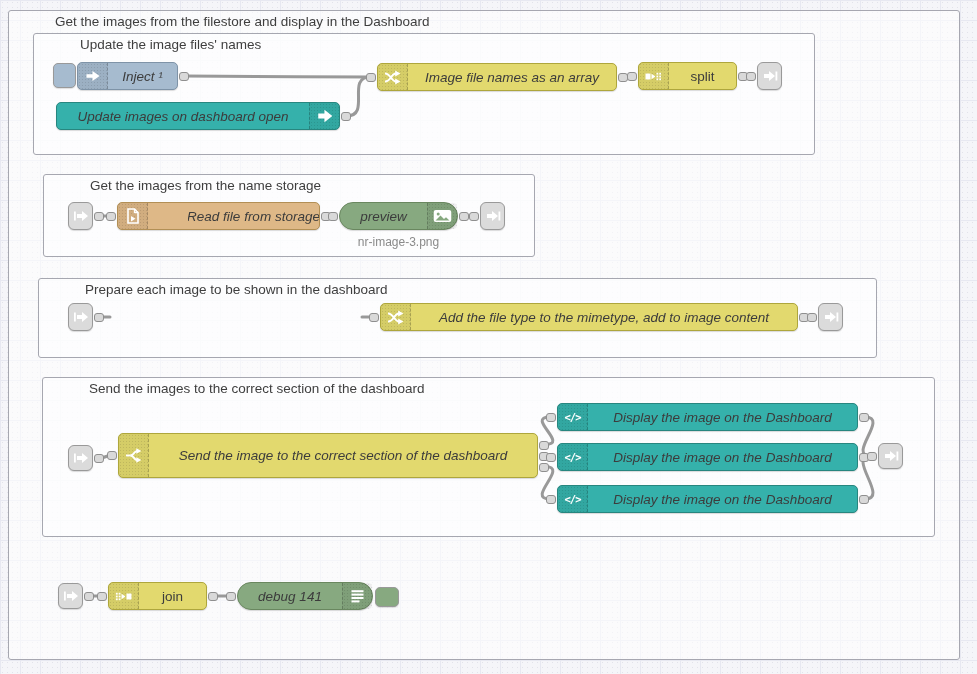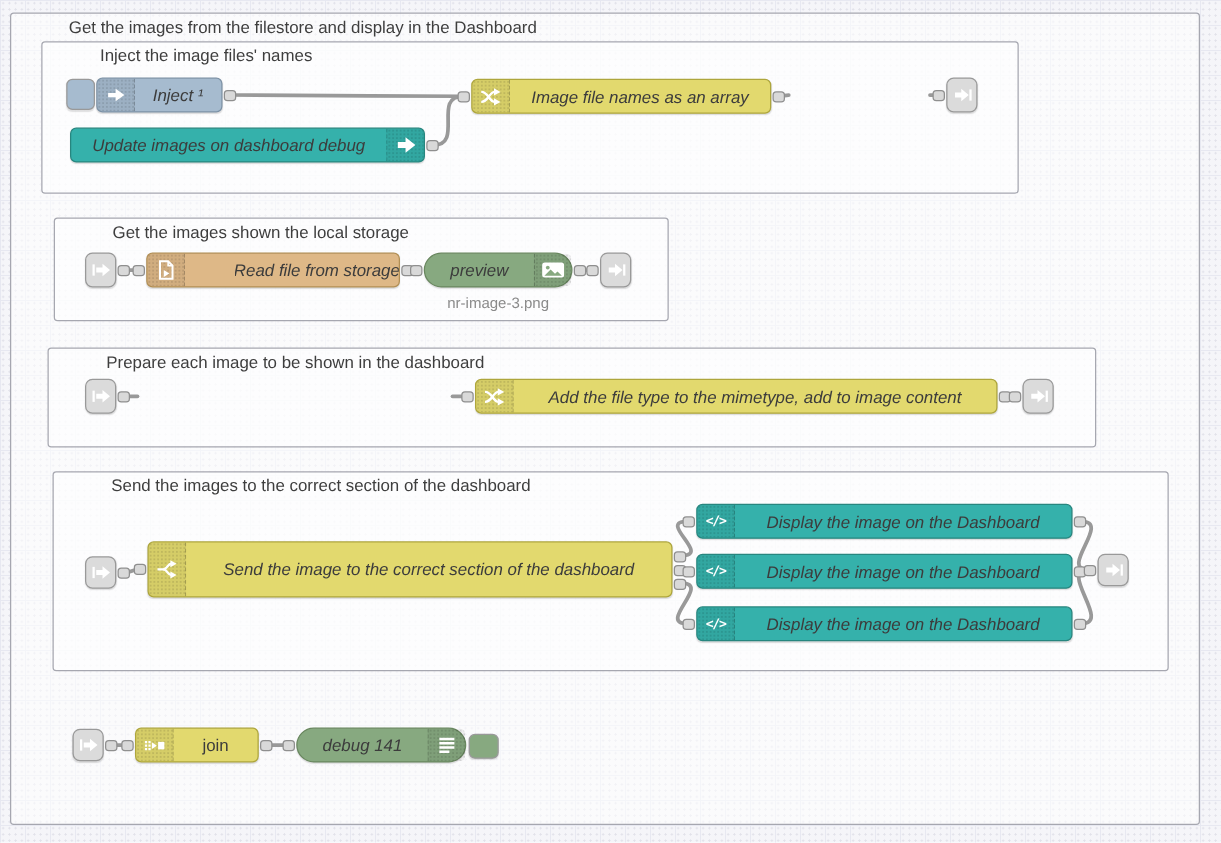--- a/index.html
+++ b/index.html
@@ -77,24 +77,24 @@
 </style>
 </head>
 <body>
 
 <div id="canvas">
 
   <div class="group" style="left:8px;top:10px;width:952px;height:650px">
     <span class="gl">Get the images from the filestore and display in the Dashboard</span>
   </div>
   <div class="group" style="left:33px;top:33px;width:782px;height:122px">
-    <span class="gl">Inject the image files' names</span>
+    <span class="gl">Update the image files' names</span>
   </div>
   <div class="group" style="left:43px;top:174px;width:492px;height:83px">
-    <span class="gl">Get the images shown the local storage</span>
+    <span class="gl">Get the images from the name storage</span>
   </div>
   <div class="group" style="left:38px;top:278px;width:839px;height:80px">
     <span class="gl">Prepare each image to be shown in the dashboard</span>
   </div>
   <div class="group" style="left:42px;top:377px;width:893px;height:160px">
     <span class="gl">Send the images to the correct section of the dashboard</span>
   </div>
 
   <svg id="wires" width="977" height="674">
     <path d="M185 76 C248 76 308 77 370 77"></path>
@@ -123,21 +123,21 @@
     <span class="iconbox l">
       <svg class="nicon" width="16" height="16" viewBox="0 0 16 16">
           <path d="M1.5 6.3 h6 V3 L14.5 8 L7.5 13 V9.7 h-6 z" fill="#fff"></path>
         </svg>
     </span>
     <span class="label">Inject ¹</span>
     <span class="port out"></span>
   </div>
 
   <div class="node teal" style="left:56px;top:102px;width:284px;height:28px">
-    <span class="label">Update images on dashboard debug</span>
+    <span class="label">Update images on dashboard open</span>
     <span class="iconbox r">
       <svg class="nicon" width="18" height="18" viewBox="0 0 16 16">
           <path d="M2 5.8 h5.5 V2.5 L14.5 8 L7.5 13.5 V10.2 h-5.5 z" fill="#fff"></path>
         </svg>
     </span>
     <span class="port out"></span>
   </div>
 
   <div class="node yellow" style="left:377px;top:63px;width:240px;height:28px">
     <span class="iconbox l">
@@ -148,20 +148,39 @@
         </g>
         <path d="M11.2 1.6 L16.4 4.5 L11.2 7.4 z" fill="#fff"></path>
         <path d="M11.2 9.6 L16.4 12.5 L11.2 15.4 z" fill="#fff"></path>
       </svg>
     </span>
     <span class="label">Image file names as an array</span>
     <span class="port in"></span>
     <span class="port out"></span>
   </div>
 
+  <div class="node yellow plain" style="left:638px;top:62px;width:99px;height:28px">
+    <span class="iconbox l">
+      <svg class="nicon" width="17" height="17" viewBox="0 0 17 17">
+        <rect x="0.5" y="5.5" width="5" height="6" fill="#fff"></rect>
+        <path d="M6.5 5.8 L10.5 8.5 L6.5 11.2 z" fill="#fff"></path>
+        <g fill="#fff">
+          <rect x="11.5" y="4.8" width="1.8" height="1.8"></rect>
+            <rect x="14.3" y="4.8" width="1.8" height="1.8"></rect>
+          <rect x="11.5" y="7.6" width="1.8" height="1.8"></rect>
+            <rect x="14.3" y="7.6" width="1.8" height="1.8"></rect>
+          <rect x="11.5" y="10.4" width="1.8" height="1.8"></rect>
+            <rect x="14.3" y="10.4" width="1.8" height="1.8"></rect>
+        </g>
+      </svg>
+    </span>
+    <span class="label">split</span>
+    <span class="port in"></span>
+    <span class="port out"></span>
+  </div>
 
   <div class="node linknode" style="left:757px;top:62px;height:28px">
     <span>
       <svg class="nicon" width="16" height="16" viewBox="0 0 16 16">
           <path d="M2 6 h5 V3 L13 8 L7 13 V10 h-5 z" fill="#fff"></path>
           <rect x="13.5" y="3.5" width="1.8" height="9" fill="#fff"></rect>
         </svg>
     </span>
     <span class="port in"></span>
   </div>

